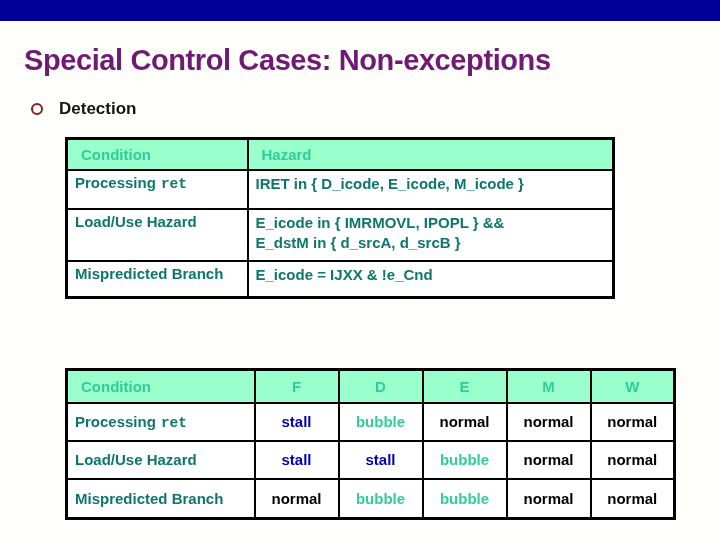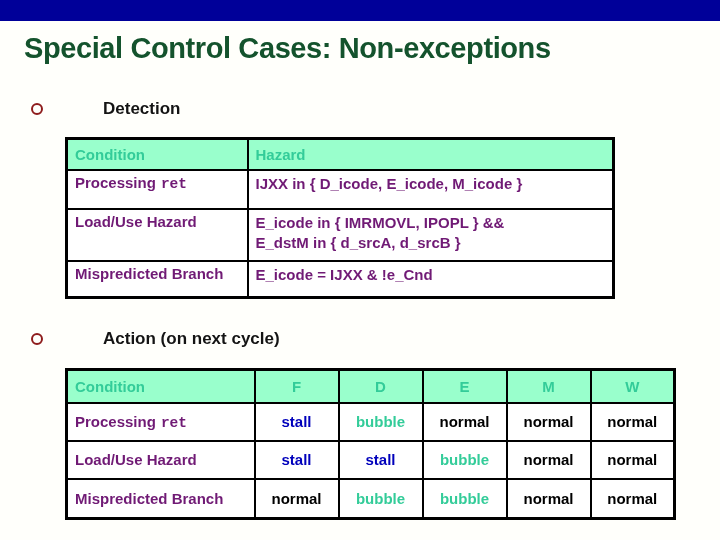--- a/index.html
+++ b/index.html
@@ -9,42 +9,42 @@
     --c-bullet:#8e1c1c;
     --c-border:#000000;
   }
   html,body{margin:0;padding:0;background:#ffffff;}
   .slide{
     position:relative;width:720px;height:540px;background:#fffffb;
     font-family:"Liberation Sans", sans-serif;overflow:hidden;
   }
   .topbar{position:absolute;top:0;left:0;width:720px;height:21px;background:var(--c-topbar);}
   .title{
-    position:absolute;left:24px;top:32px;margin:0;
-    font-size:29px;font-weight:bold;color:#14532d;letter-spacing:-0.4px;white-space:nowrap;
+    position:absolute;left:24px;top:44px;margin:0;
+    font-size:29px;font-weight:bold;color:#701a75;letter-spacing:-0.4px;white-space:nowrap;
   }
-  .bullet-row{position:absolute;left:31px;display:flex;align-items:center;gap:44px;}
+  .bullet-row{position:absolute;left:31px;display:flex;align-items:center;}
   .bullet-row.detection{top:99px;}
   .bullet-row.action{top:329px;}
   .ring{
     width:8px;height:8px;border:2.5px solid var(--c-bullet);border-radius:50%;
     flex:0 0 auto;margin-right:16px;background:transparent;
   }
   .bullet-text{font-size:17px;font-weight:bold;color:#141414;white-space:nowrap;}
 
   table{
     position:absolute;border-collapse:collapse;table-layout:fixed;background:#ffffff;
     border:3px solid var(--c-border);
   }
   th,td{border:2px solid var(--c-border);overflow:hidden;}
   th{
     background:var(--c-head-bg);color:var(--c-head-text);
-    font-size:15px;font-weight:bold;text-align:left;padding:3px 7px;vertical-align:middle;
+    font-size:15px;font-weight:bold;text-align:left;padding:3px 13px;vertical-align:middle;
   }
-  td{font-size:15px;font-weight:bold;color:#701a75;padding:3px 7px;vertical-align:top;}
+  td{font-size:15px;font-weight:bold;color:#0f766e;padding:3px 7px;vertical-align:top;}
   .code{font-family:"Liberation Mono","DejaVu Sans Mono",monospace;font-weight:bold;font-size:14.5px;margin-left:5px;}
   .trig-line{display:block;line-height:1.34;white-space:nowrap;}
 
   #detection-table{left:65px;top:137px;width:547px;}
   #detection-table tr.hdr{height:31px;}
   #detection-table tr.r0{height:39px;}
   #detection-table tr.r1{height:52px;}
   #detection-table tr.r2{height:37px;}
 
   #action-table{left:65px;top:368px;width:608px;}
@@ -75,43 +75,39 @@
         <col style="width:366px">
       </colgroup>
     <tbody>
         <tr class="hdr">
       <th>Condition</th>
       <th>Hazard</th>
     </tr>
     <tr class="r0">
       <td><span>Processing</span><span class="code">ret</span></td>
       <td>
-        <span class="trig-line">IJXX in { D_icode, E_icode, M_icode }</span>
+        <span class="trig-line">IRET in { D_icode, E_icode, M_icode }</span>
       </td>
     </tr>
     <tr class="r1">
       <td><span>Load/Use Hazard</span></td>
       <td>
         <span class="trig-line">E_icode in { IMRMOVL, IPOPL } &amp;&amp;</span>
         <span class="trig-line">E_dstM in { d_srcA, d_srcB }</span>
       </td>
     </tr>
     <tr class="r2">
       <td><span>Mispredicted Branch</span></td>
       <td>
         <span class="trig-line">E_icode = IJXX &amp; !e_Cnd</span>
       </td>
     </tr>
   </tbody>
     </table>
 
-  <div class="bullet-row action">
-    <span class="ring"></span>
-    <span class="bullet-text">Action (on next cycle)</span>
-  </div>
 
   <table id="action-table">
     <colgroup>
       <col style="width:188px">
         <col style="width:84px">
         <col style="width:84px">
       <col style="width:84px">
         <col style="width:84px">
         <col style="width:84px">
     </colgroup>

